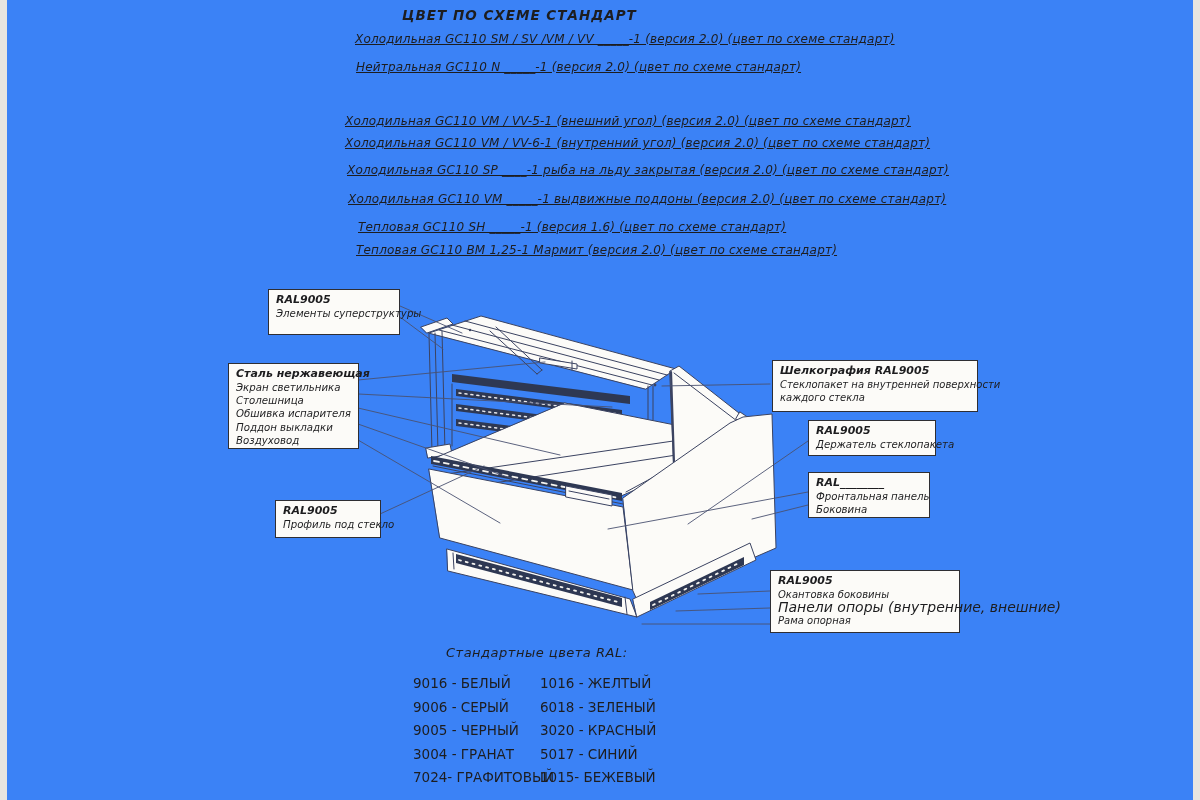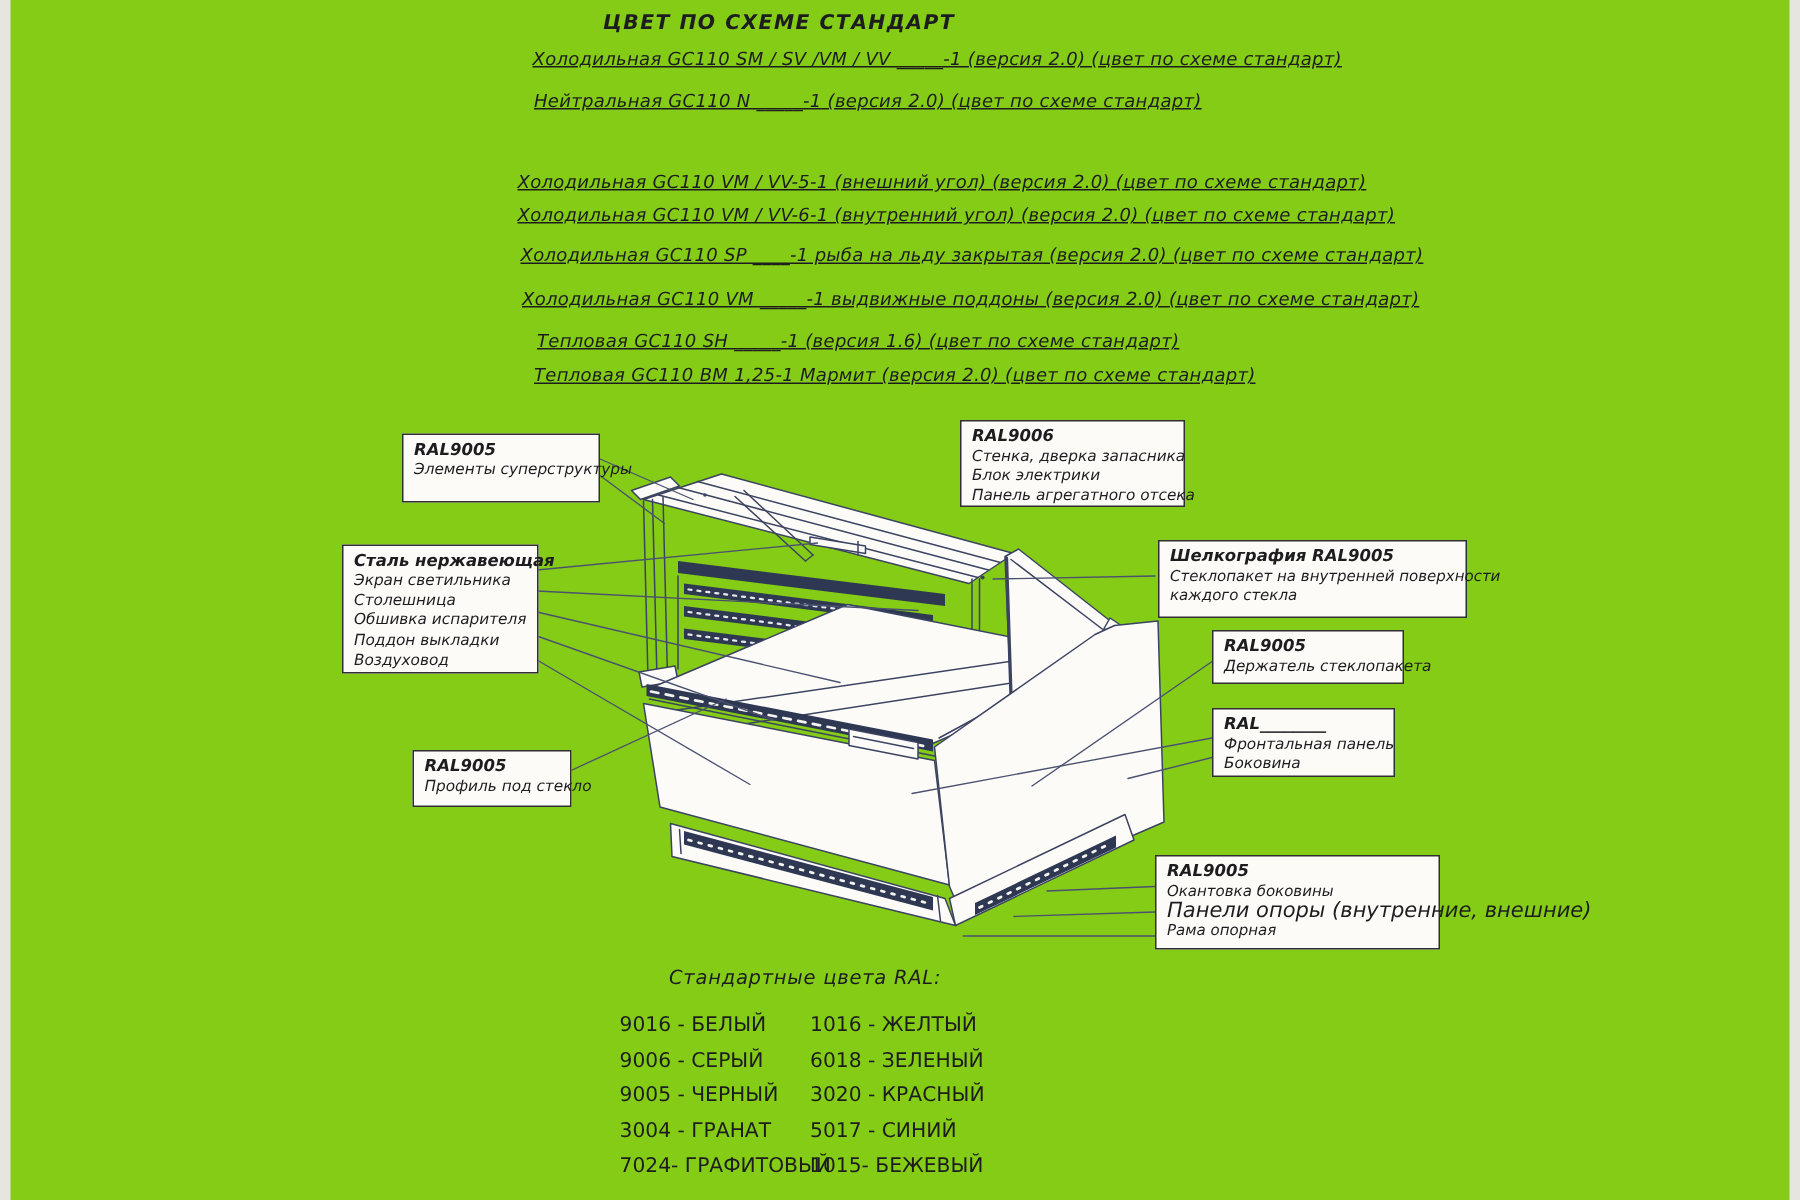--- a/index.html
+++ b/index.html
@@ -1,17 +1,17 @@
 <!DOCTYPE html>
 <html><head>
 <meta charset="utf-8">
 <style>
   html,body{margin:0;padding:0;}
   body{width:1200px;height:800px;overflow:hidden;background:#f2f1ee;}
-  .page{position:relative;width:1200px;height:800px;background:#84cc16;
+  .page{position:relative;width:1200px;height:800px;background:#3b82f6;
         font-family:"DejaVu Sans",sans-serif;color:#1d1d1f;}
   .scan-edge{position:absolute;top:0;bottom:0;width:7px;background:#e7e5e0;}
   .scan-edge.left{left:0;} .scan-edge.right{right:0;}
   svg.diagram{position:absolute;left:0;top:0;}
   .title{position:absolute;left:402px;top:7px;font-size:13.5px;font-style:italic;
          font-weight:600;letter-spacing:1px;white-space:nowrap;}
   .pline{position:absolute;font-size:12px;font-style:italic;white-space:nowrap;letter-spacing:.2px;text-decoration:underline;}
   .callout{position:absolute;background:#fcfbf8;border:1.5px solid #2e2e33;
            padding:3px 6px 3px 7px;box-sizing:border-box;}
   .co-head{font-size:11px;font-style:italic;font-weight:700;white-space:nowrap;line-height:14px;}
@@ -126,26 +126,20 @@
   <div class="pline" style="left:347px;top:163px">Холодильная GC110 SP ____-1 рыба на льду закрытая  (версия 2.0) (цвет по схеме стандарт)</div>
   <div class="pline" style="left:348px;top:192px">Холодильная GC110 VM  _____-1 выдвижные поддоны (версия 2.0) (цвет по схеме стандарт)</div>
   <div class="pline" style="left:358px;top:220px">Тепловая GC110 SH  _____-1 (версия 1.6) (цвет по схеме стандарт)</div>
   <div class="pline" style="left:356px;top:243px">Тепловая GC110 ВМ 1,25-1 Мармит (версия 2.0) (цвет по схеме стандарт)</div>
 
   <div class="callout" style="left:268px;top:289px;width:132px;height:46px">
     <div class="co-head">RAL9005</div>
     <div class="co-line">Элементы суперструктуры</div>
   </div>
 
-  <div class="callout" style="left:640px;top:280px;width:150px;height:58px">
-    <div class="co-head">RAL9006</div>
-    <div class="co-line">Стенка, дверка запасника</div>
-    <div class="co-line">Блок электрики</div>
-    <div class="co-line">Панель агрегатного отсека</div>
-  </div>
 
   <div class="callout" style="left:228px;top:363px;width:131px;height:86px">
     <div class="co-head">Сталь нержавеющая</div>
     <div class="co-line">Экран светильника</div>
     <div class="co-line">Столешница</div>
     <div class="co-line">Обшивка испарителя</div>
     <div class="co-line">Поддон выкладки</div>
     <div class="co-line">Воздуховод</div>
   </div>
 

